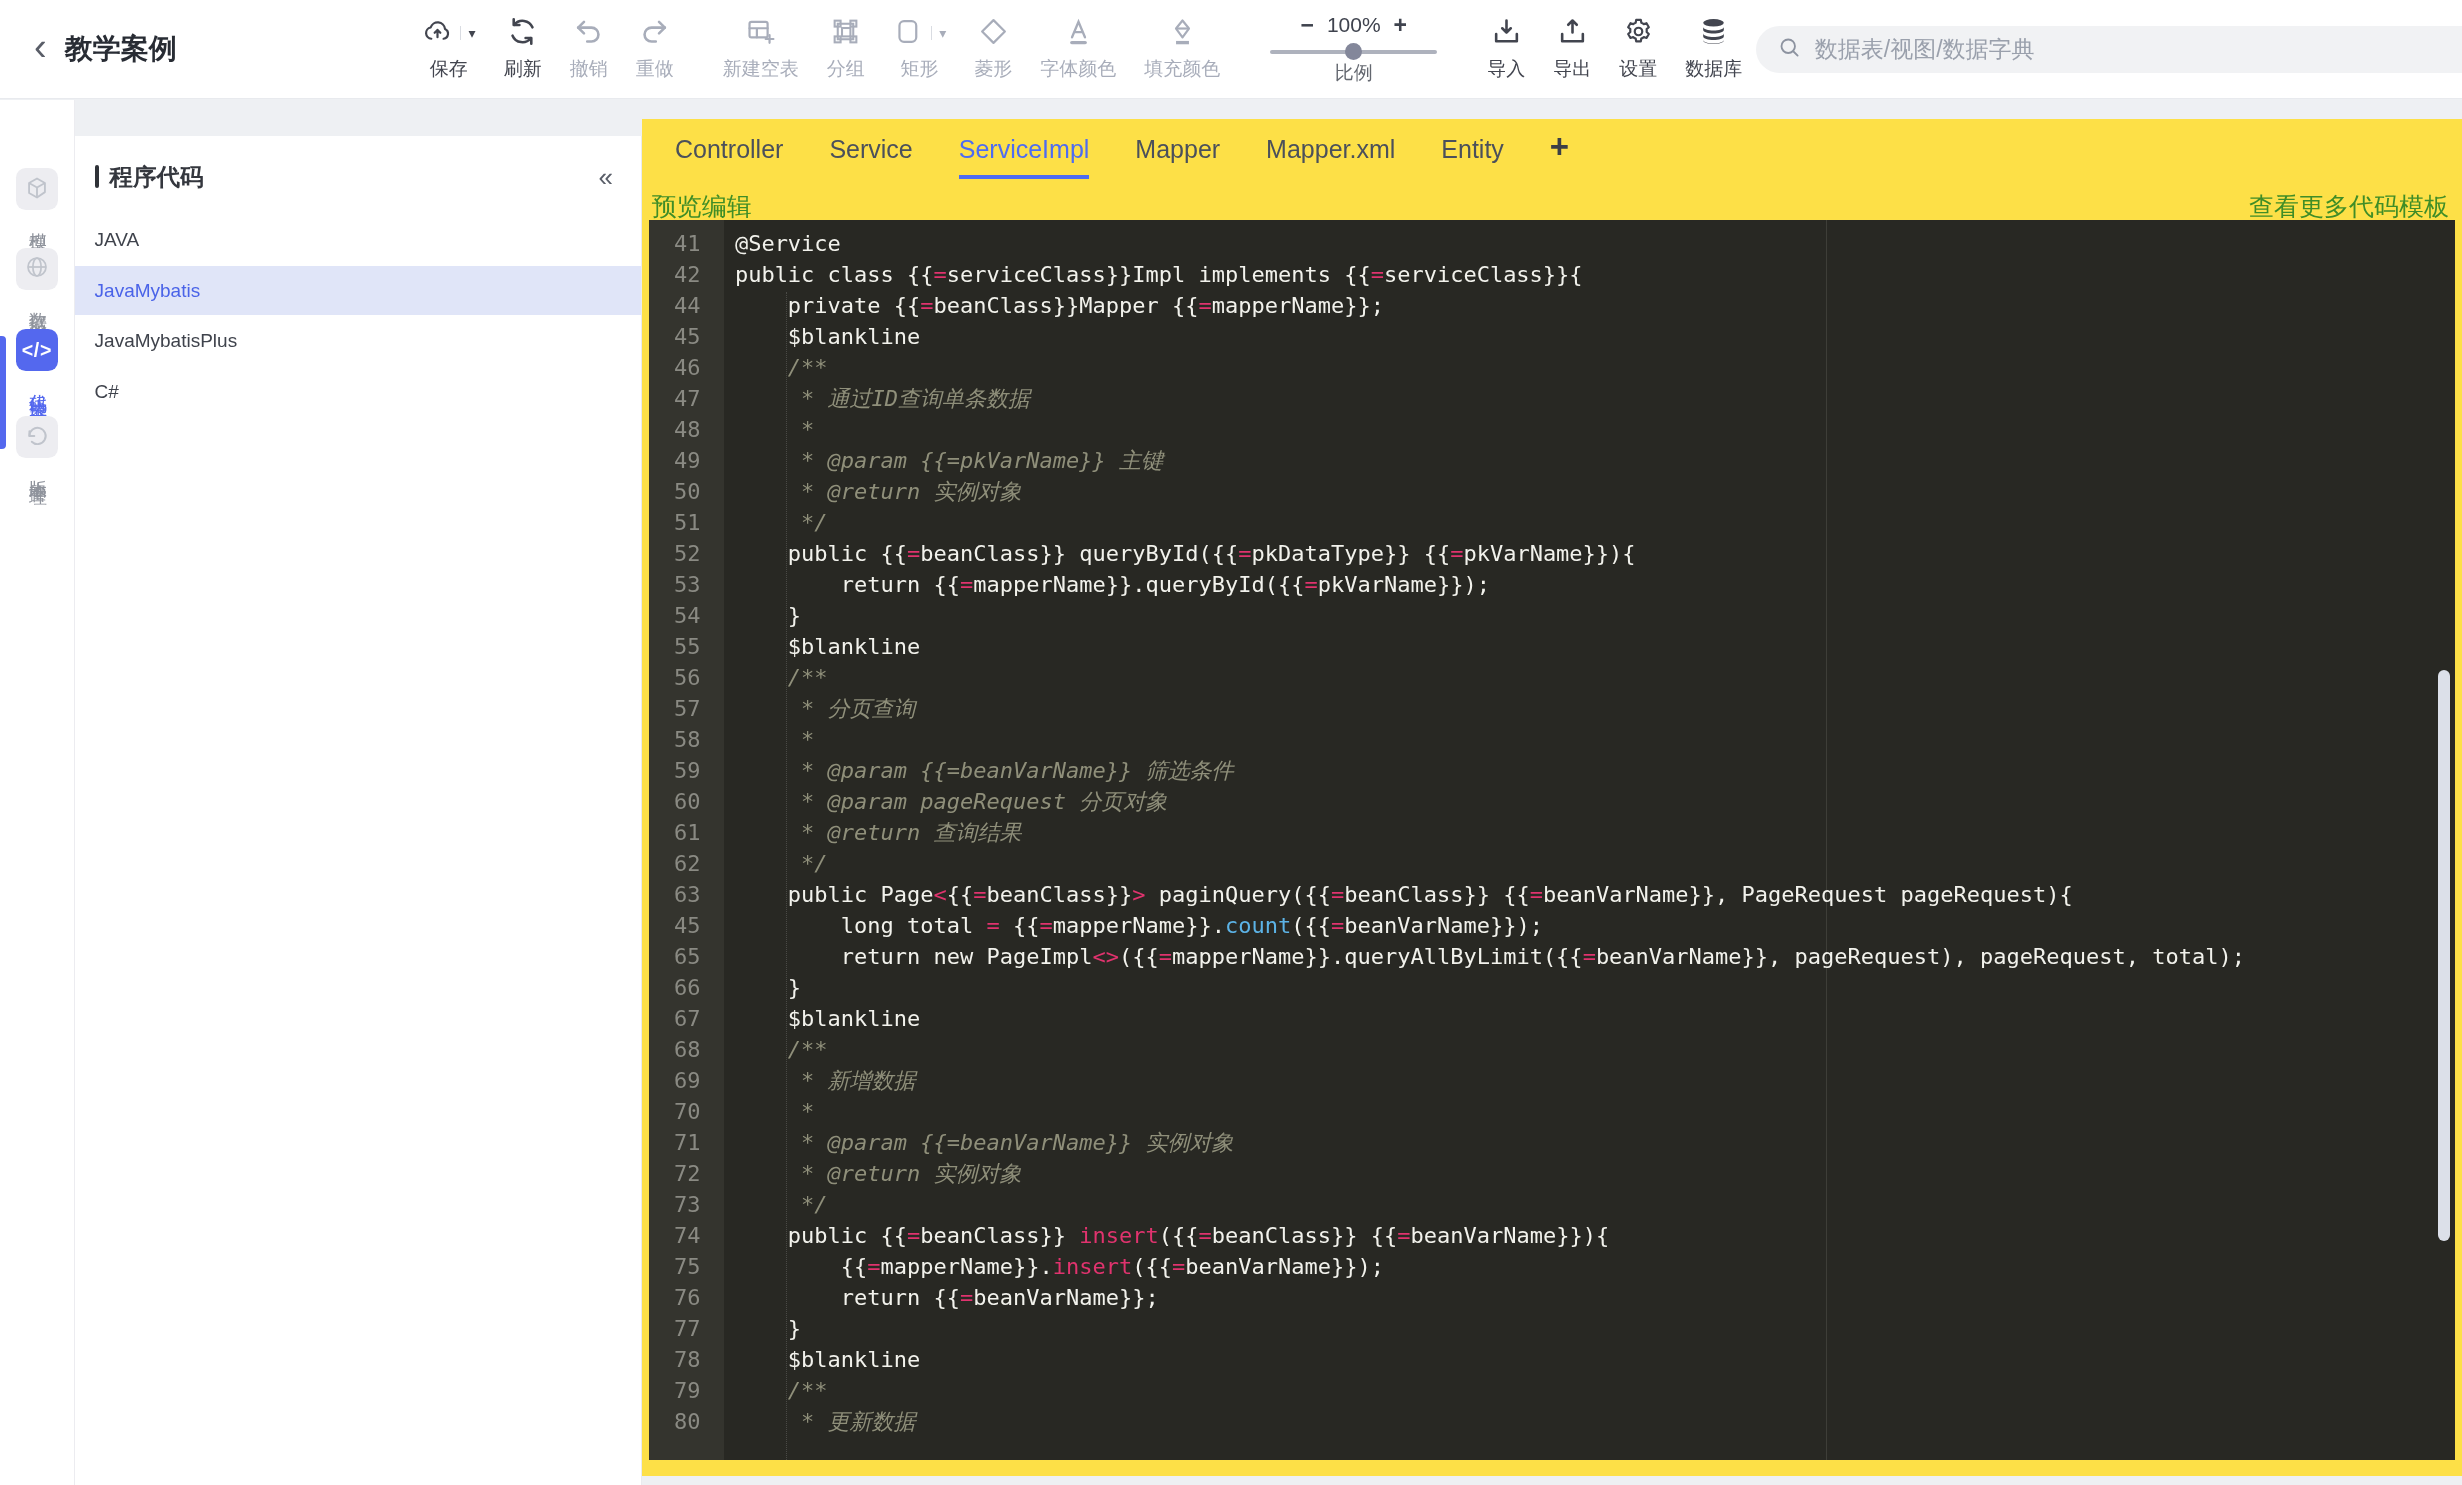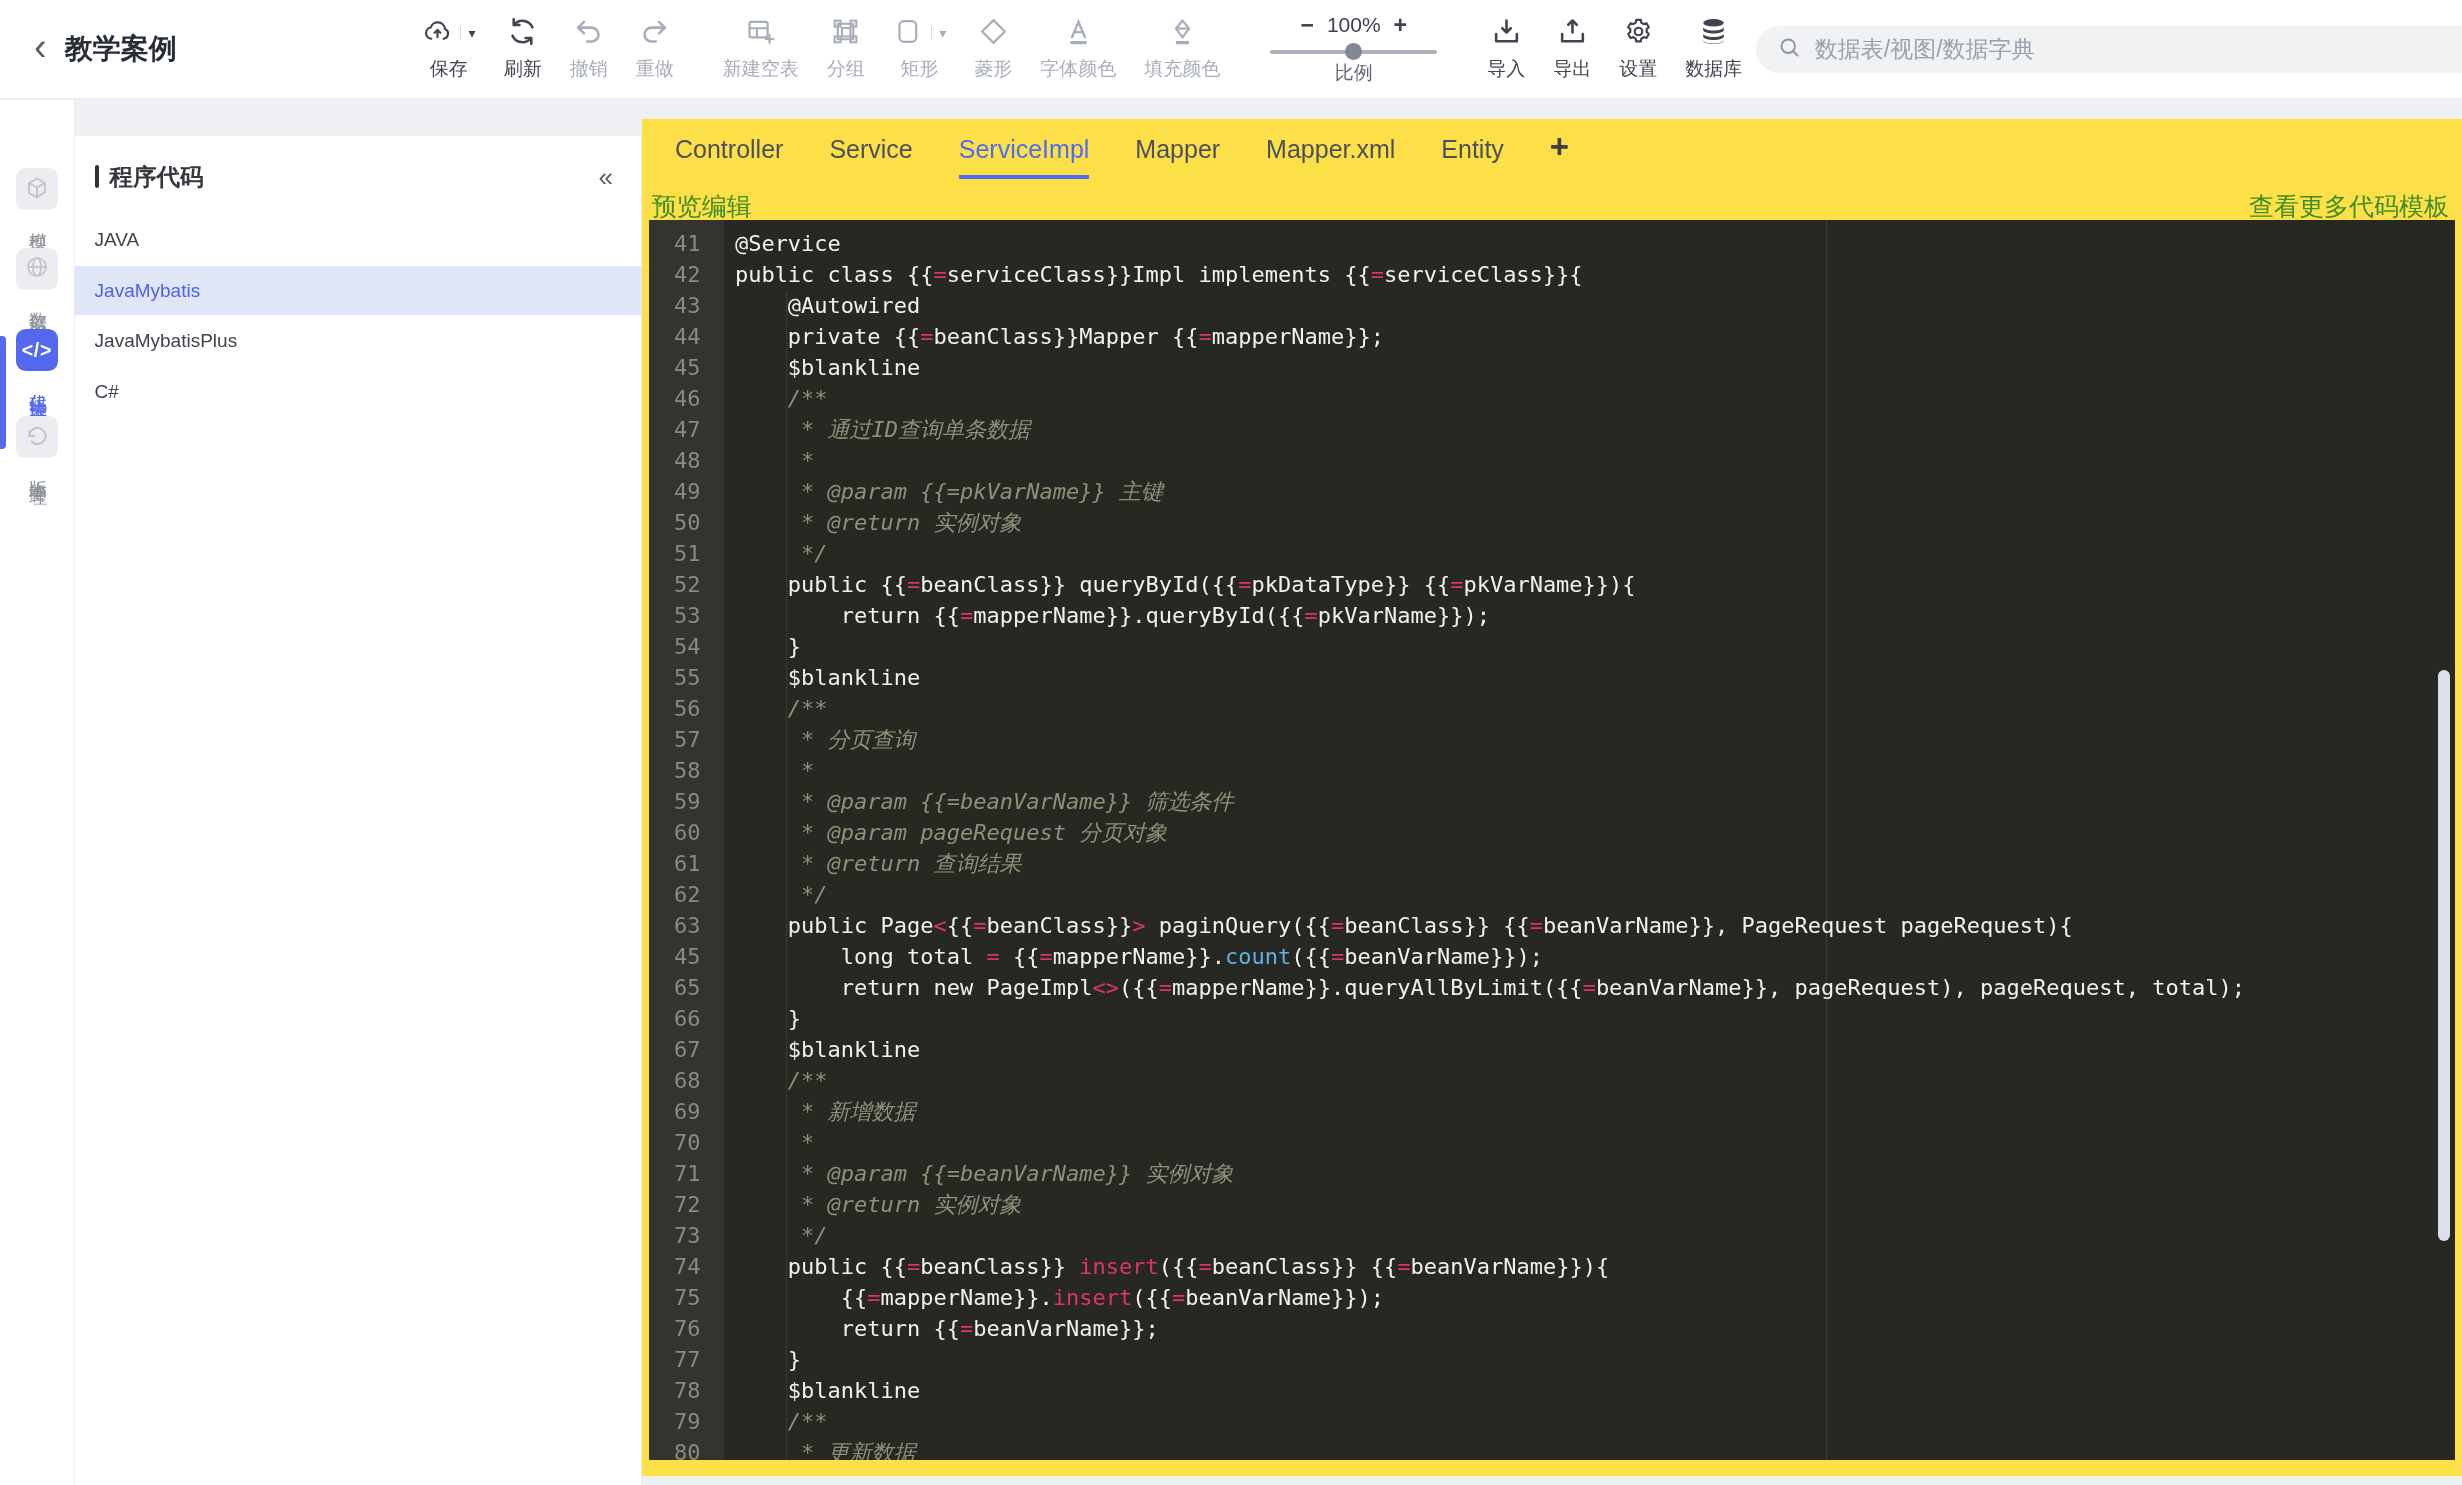--- a/index.html
+++ b/index.html
@@ -360,21 +360,20 @@
     <span class="glink">查看更多代码模板</span>
   </div>
 
   <div class="editor">
     <div class="gutterbg"></div>
     <div class="ruler"></div>
     <div class="indent-guide"></div>
     <div class="codewrap" id="codelines">
         <div class="cl"><span class="ln">41</span><span class="ct"><span class="tk-p">@Service</span></span></div>
         <div class="cl"><span class="ln">42</span><span class="ct"><span class="tk-p">public class {{</span><span class="tk-k">=</span><span class="tk-p">serviceClass}}Impl implements {{</span><span class="tk-k">=</span><span class="tk-p">serviceClass}}{</span></span></div>
-        <div class="cl"><span class="ln">43</span><span class="ct"><span class="tk-p">    @Autowired</span></span></div>
         <div class="cl"><span class="ln">44</span><span class="ct"><span class="tk-p">    private {{</span><span class="tk-k">=</span><span class="tk-p">beanClass}}Mapper {{</span><span class="tk-k">=</span><span class="tk-p">mapperName}};</span></span></div>
         <div class="cl"><span class="ln">45</span><span class="ct"><span class="tk-p">    $blankline</span></span></div>
         <div class="cl"><span class="ln">46</span><span class="ct"><span class="tk-m">    /**</span></span></div>
         <div class="cl"><span class="ln">47</span><span class="ct"><span class="tk-m">     * 通过ID查询单条数据</span></span></div>
         <div class="cl"><span class="ln">48</span><span class="ct"><span class="tk-m">     *</span></span></div>
         <div class="cl"><span class="ln">49</span><span class="ct"><span class="tk-m">     * @param {{=pkVarName}} 主键</span></span></div>
         <div class="cl"><span class="ln">50</span><span class="ct"><span class="tk-m">     * @return 实例对象</span></span></div>
         <div class="cl"><span class="ln">51</span><span class="ct"><span class="tk-m">     */</span></span></div>
         <div class="cl"><span class="ln">52</span><span class="ct"><span class="tk-p">    public {{</span><span class="tk-k">=</span><span class="tk-p">beanClass}} queryById({{</span><span class="tk-k">=</span><span class="tk-p">pkDataType}} {{</span><span class="tk-k">=</span><span class="tk-p">pkVarName}}){</span></span></div>
         <div class="cl"><span class="ln">53</span><span class="ct"><span class="tk-p">        return {{</span><span class="tk-k">=</span><span class="tk-p">mapperName}}.queryById({{</span><span class="tk-k">=</span><span class="tk-p">pkVarName}});</span></span></div>

